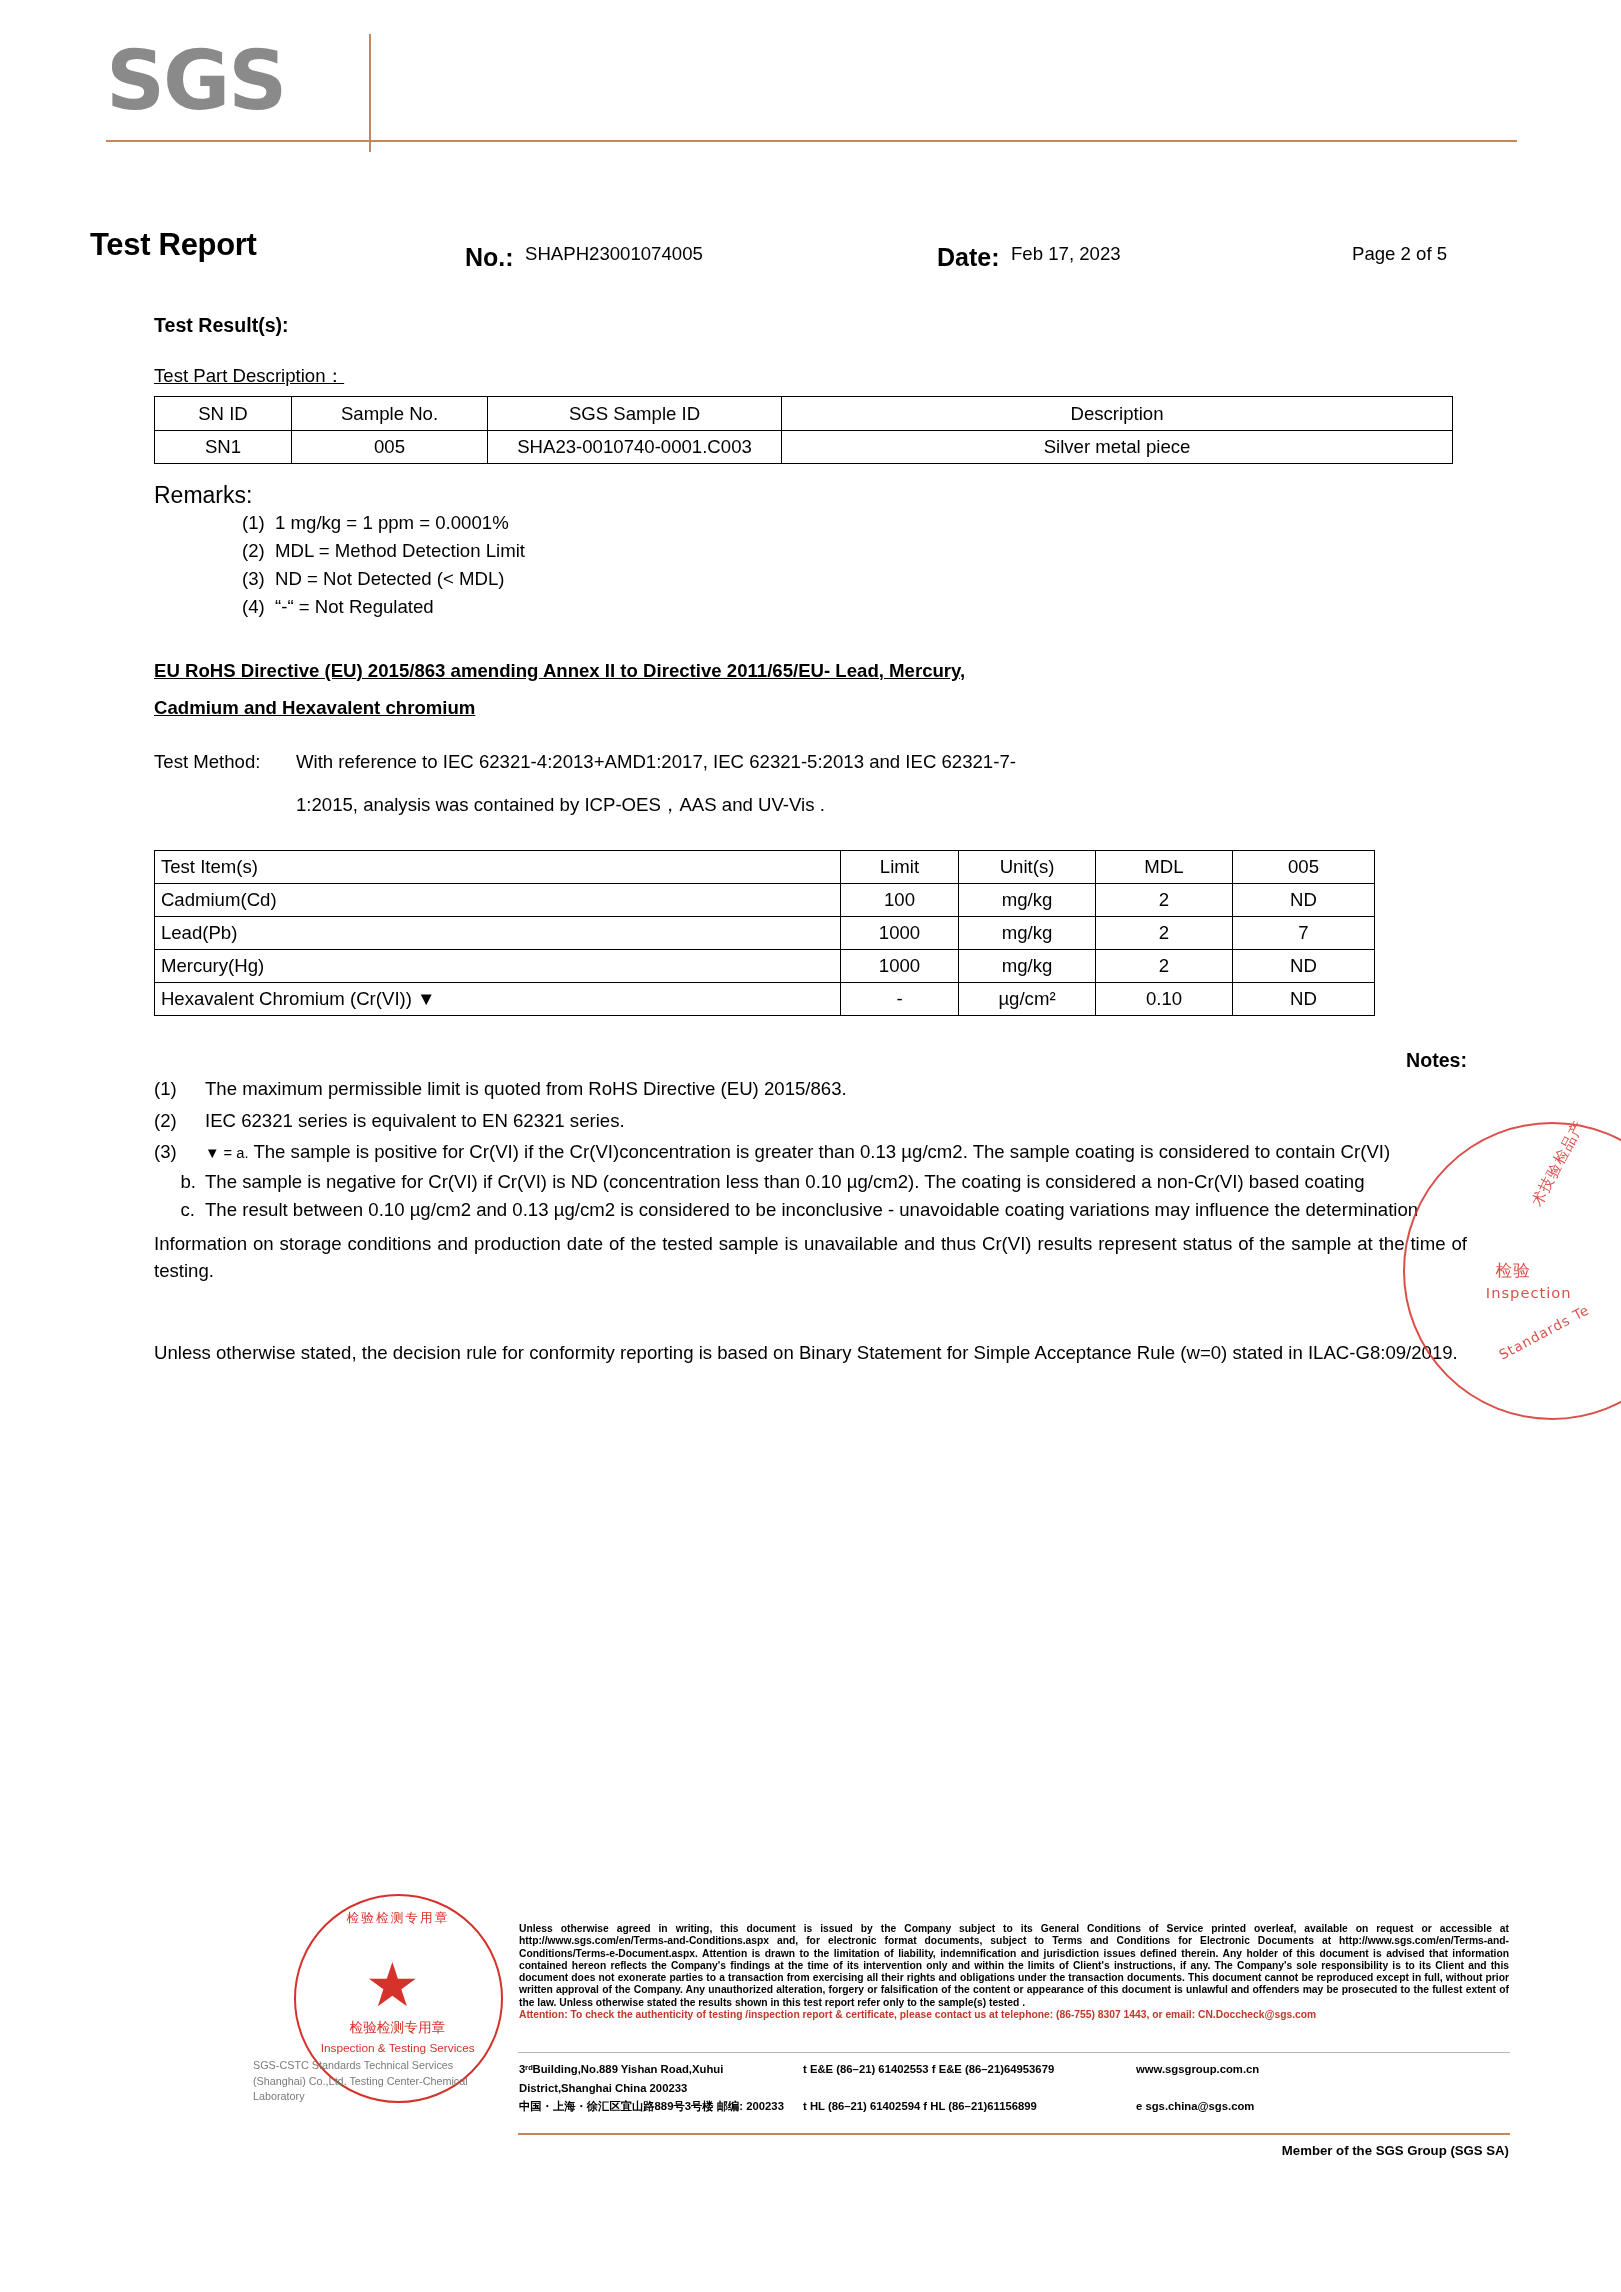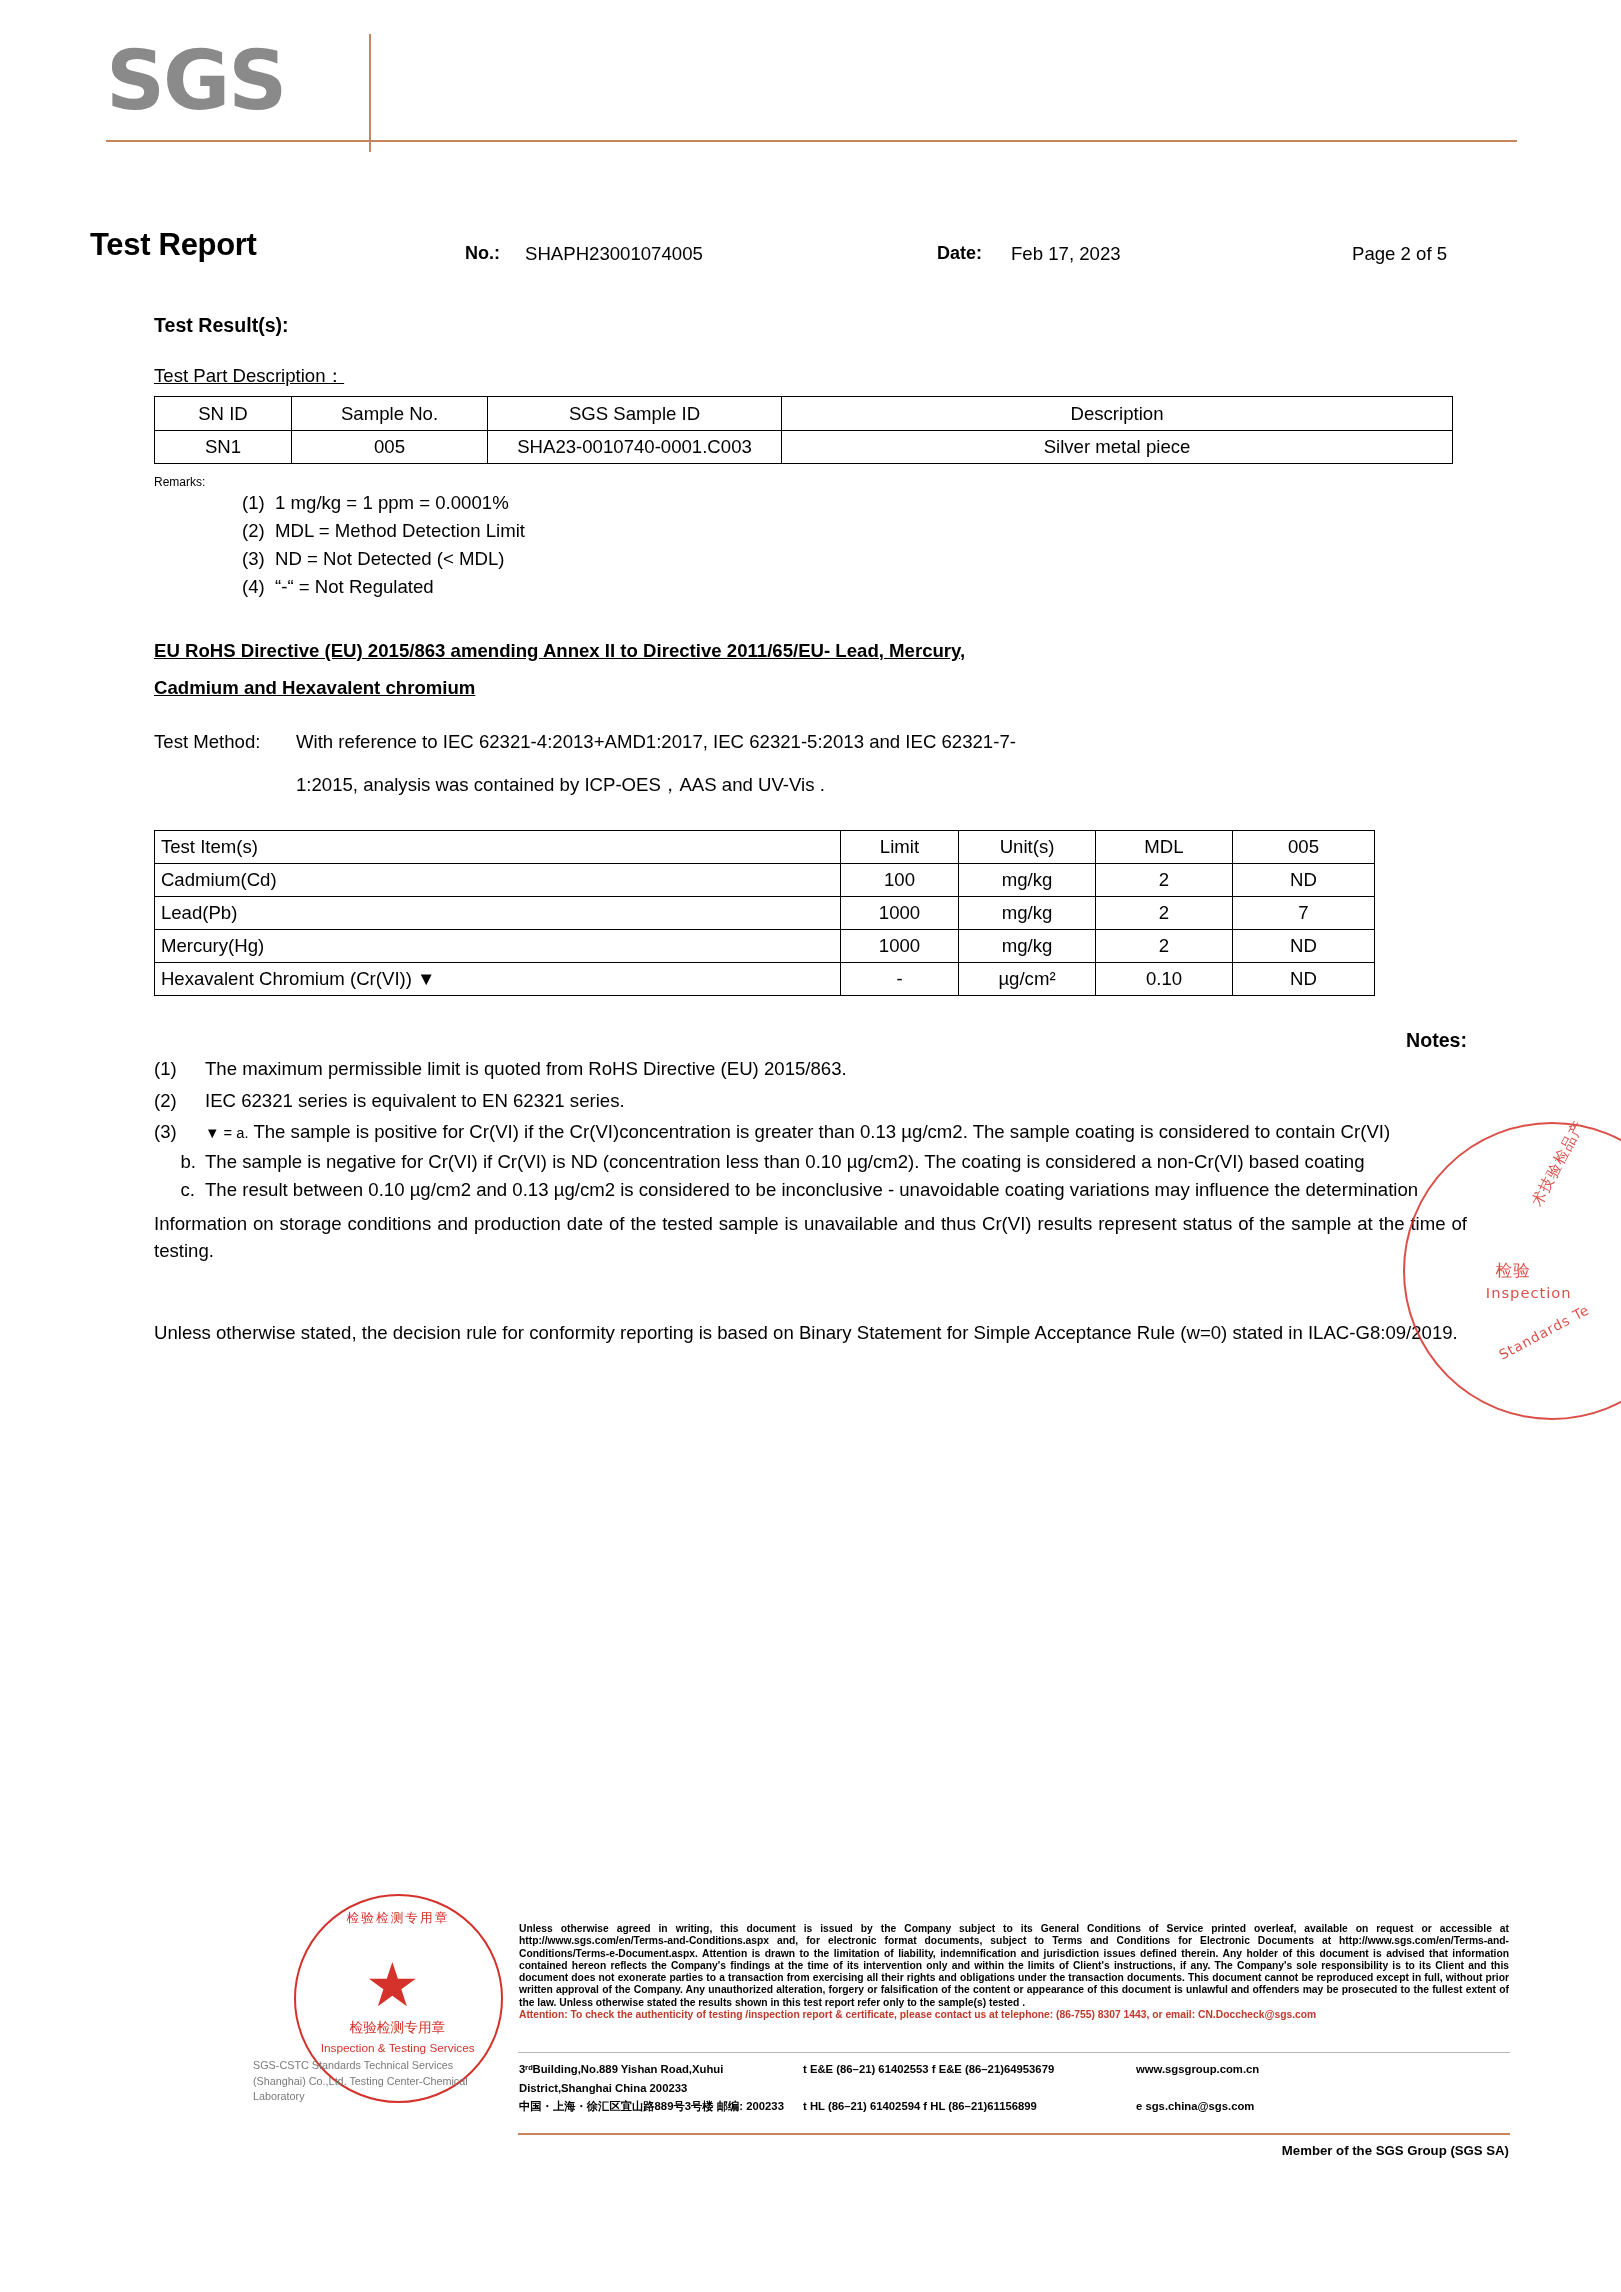--- a/index.html
+++ b/index.html
@@ -63,21 +63,21 @@
   .doc-title {
     position: absolute;
     left: 0px;
     top: -7.8px;
     font-size: 31px;
     font-weight: bold;
     letter-spacing: -0.3px;
   }
   .hdr-lbl {
     position: absolute;
-    font-size: 18px;
+    font-size: 25px;
     font-weight: bold;
   }
   .hdr-val {
     position: absolute;
     font-size: 18.6px;
   }
   .lbl-no { left: 375px; top: 7.8px; }
   .val-no { left: 435px; top: 7.8px; }
   .lbl-date { left: 847px; top: 7.8px; }
   .val-date { left: 921px; top: 7.8px; }
@@ -110,22 +110,22 @@
     border: 1px solid #000;
     font-size: 18.6px;
     font-weight: normal;
     text-align: center;
     padding: 2.9px 3.9px;
     height: 26.5px;
     line-height: 21.6px;
   }
 
   .remarks-label {
-    font-size: 12px;
-    margin: 11px 0 0 0;
+    font-size: 23px;
+    margin: 18px 0 0 0;
   }
   .remark-line {
     font-size: 18.6px;
     margin-left: 88px;
     line-height: 28px;
     white-space: pre;
   }
 
   .directive {
     font-size: 18.6px;

